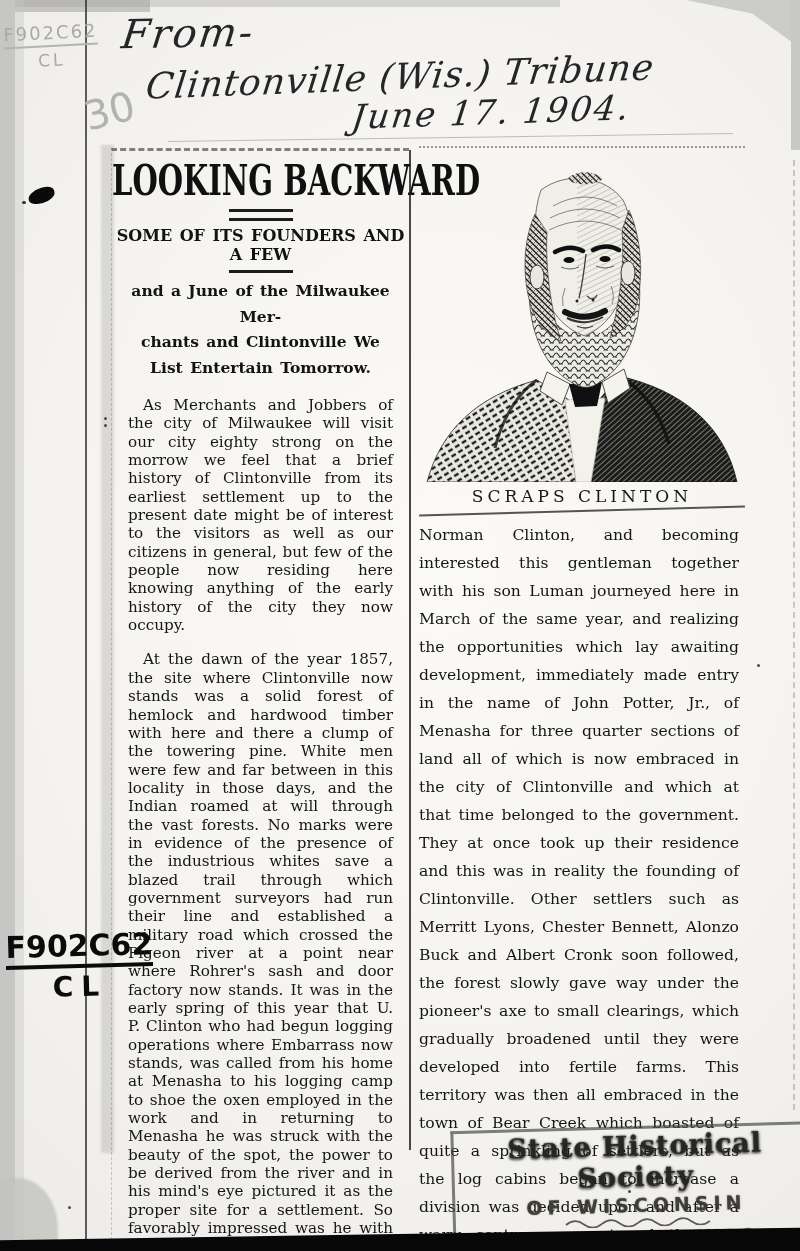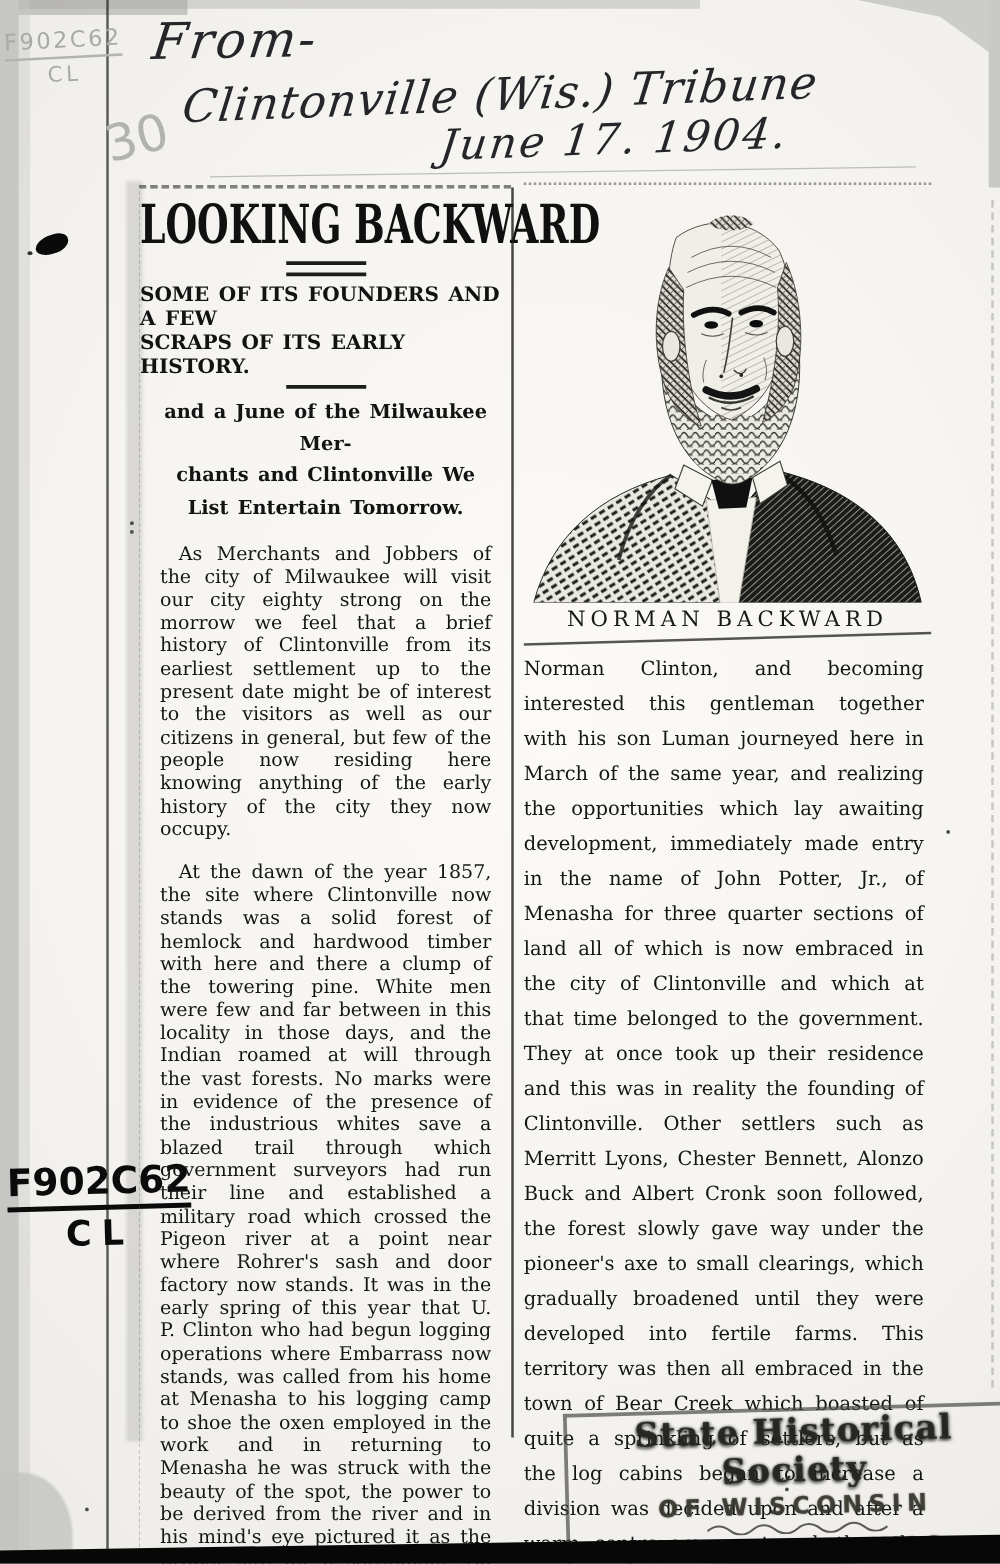--- a/index.html
+++ b/index.html
@@ -45,21 +45,21 @@
   .marker-call .l1{font-size:30px;letter-spacing:0;border-bottom:4px solid #0b0b0b;padding-bottom:1px;}
   .marker-call .l2{font-size:28px;letter-spacing:8px;margin-top:2px;}
   
   .col1{position:absolute;left:111px;top:148px;width:297px;color:#141414;
     border-top:3px dashed rgba(35,35,33,.55);border-left:1px dashed rgba(90,90,88,.30);padding-top:6px;}
   .headline-wrap{width:297px;overflow:visible;}
   .headline{font-weight:700;font-size:43px;line-height:46px;width:148%;text-align:center;
     transform:scaleX(.675);transform-origin:0 50%;white-space:nowrap;color:#101010;}
   .rule-small{width:64px;height:3px;background:#1c1c1c;margin:6px auto 5px auto;}
   .subhead{font-weight:700;font-size:23px;line-height:26px;text-align:center;word-spacing:5px;color:#121212;}
-  .kicker{font-weight:700;font-size:16px;line-height:19px;word-spacing:2px;color:#121212;}
+  .kicker{font-weight:700;font-size:16px;line-height:19px;text-align:center;word-spacing:2px;color:#121212;}
   .deck{font-weight:700;font-size:15.5px;line-height:25.5px;text-align:center;word-spacing:2px;color:#131313;}
   .nbody{margin-top:9px;font-size:15.2px;line-height:18.35px;text-align:justify;word-spacing:1px;color:#151515;}
   .nbody p{margin:16px;text-indent:15px;}
   .divider{position:absolute;left:409px;top:150px;width:2px;height:1000px;background:rgba(28,28,26,.8);}
   .col2{position:absolute;left:419px;top:146px;width:326px;color:#141414;}
   .portrait-box{border-top:2px dotted rgba(60,60,58,.5);height:336px;position:relative;}
   .caption{text-align:center;font-size:17px;letter-spacing:4px;color:#181818;margin-top:2px;}
   .caption-rule{height:2px;background:rgba(30,30,28,.75);transform:rotate(-1.6deg);margin-top:4px;}
   .nbody2{margin-top:9px;width:320px;font-size:15.6px;line-height:28px;text-align:justify;
     word-spacing:1px;color:#151515;}
@@ -116,21 +116,20 @@
     <div class="l2">CL</div>
   </div>
 
   <div class="col1">
     <div class="headline-wrap">
       <div class="headline">LOOKING BACKWARD</div>
     </div>
     <div class="rule-small"></div>
     <div class="rule-small"></div>
     <div class="kicker">SOME OF ITS FOUNDERS AND A FEW</div>
-    <div class="kicker">SCRAPS OF ITS EARLY HISTORY.</div>
     <div class="rule-small"></div>
     <div class="deck">and a June of the Milwaukee Mer-</div>
     <div class="deck">chants and Clintonville We</div>
     <div class="deck">List Entertain Tomorrow.</div>
     <div class="nbody">
       <p>As Merchants and Jobbers of the city of Milwaukee will visit our city eighty strong on the morrow we feel that a brief history of Clintonville from its earliest settlement up to the present date might be of interest to the visitors as well as our citizens in general, but few of the people now residing here knowing anything of the early history of the city they now occupy.</p>
       <p>At the dawn of the year 1857, the site where Clintonville now stands was a solid forest of hemlock and hardwood timber with here and there a clump of the towering pine. White men were few and far between in this locality in those days, and the Indian roamed at will through the vast forests. No marks were in evidence of the presence of the industrious whites save a blazed trail through which government surveyors had run their line and established a military road which crossed the Pigeon river at a point near where Rohrer's sash and door factory now stands. It was in the early spring of this year that U. P. Clinton who had begun logging operations where Embarrass now stands, was called from his home at Menasha to his logging camp to shoe the oxen employed in the work and in returning to Menasha he was struck with the beauty of the spot, the power to be derived from the river and in his mind's eye pictured it as the proper site for a settlement. So favorably impressed was he with the spot that he narrated his findings to his father,</p>
     </div>
   </div>
 
@@ -200,21 +199,21 @@
         <path d="M168,148 C172,152 176,152 178,147" stroke="#3f3d37" stroke-width="1.1" fill="none"></path>
         <circle cx="158" cy="153" r="1.5" fill="#222"></circle>
         <circle cx="174" cy="152" r="1.5" fill="#222"></circle>
         <path d="M146,140 Q142,150 144,158 M192,138 Q196,148 193,156" stroke="#6a675e" stroke-width="0.8" fill="none"></path>
 
         <path d="M146,164 Q166,174 186,163" stroke="#141414" stroke-width="6" fill="none" stroke-linecap="round"></path>
         <path d="M148,170 Q166,179 184,169" stroke="#333330" stroke-width="2" fill="none"></path>
         <path d="M158,178 Q166,182 174,178" stroke="#44423c" stroke-width="1.3" fill="none"></path>
       </svg>
     </div>
-    <div class="caption">NORMAN BACKWARD</div>
+    <div class="caption">SCRAPS CLINTON</div>
     <div class="caption-rule"></div>
     <div class="nbody2">
       <p>Norman Clinton, and becoming interested this gentleman together with his son Luman journeyed here in March of the same year, and realizing the opportunities which lay awaiting development, immediately made entry in the name of John Potter, Jr., of Menasha for three quarter sections of land all of which is now embraced in the city of Clintonville and which at that time belonged to the government. They at once took up their residence and this was in reality the founding of Clintonville. Other settlers such as Merritt Lyons, Chester Bennett, Alonzo Buck and Albert Cronk soon followed, the forest slowly gave way under the pioneer's axe to small clearings, which gradually broadened until they were developed into fertile farms. This territory was then all embraced in the town of Bear Creek which boasted of quite a sprinkling of settlers, but as the log cabins began to increase a division was decided upon and after a warm controversy as to whether the new town should be named after R. M. Randall or Dick Larrabee, both of whom were residents of this town, the board decided in favor of the name of Larrabee. The former named gentleman afterwards became gov-</p>
     </div>
   </div>
 
   <div class="stamp">
     <div class="stamp-l1">State Historical Society</div>
     <div class="stamp-l2">OF WISCONSIN</div>
     <svg class="stamp-wave" width="150" height="10" viewBox="0 0 150 10">

